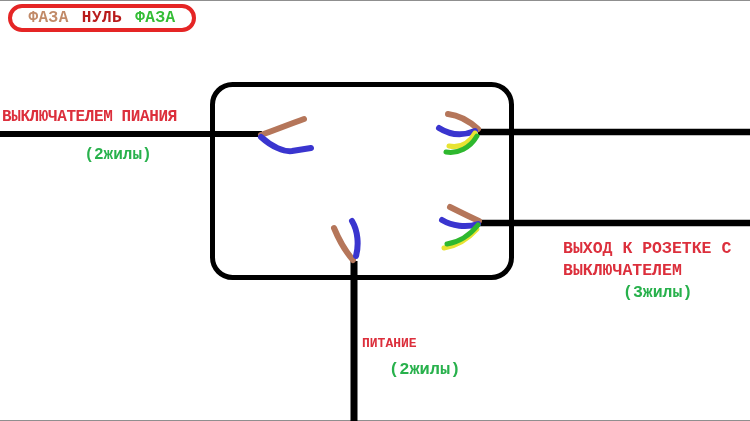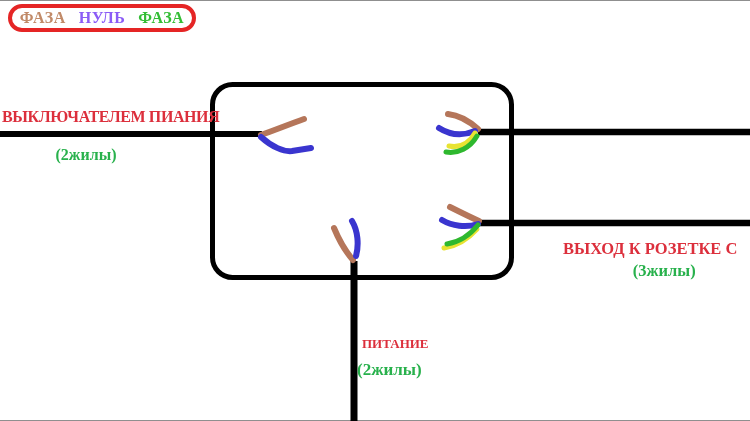--- a/index.html
+++ b/index.html
@@ -1,47 +1,47 @@
 <!DOCTYPE html>
 <html><head>
 <meta charset="utf-8">
 <style>
   * { margin:0; padding:0; box-sizing:border-box; }
   body { background:#fff; }
   .stage {
     position:relative; width:750px; height:421px; background:#ffffff;
-    font-family:Liberation Serif, serif; font-weight:bold;
+    font-family:Liberation Mono, monospace; font-weight:bold;
     overflow:hidden;
     padding-left:35px;
   }
   .edge-line { position:absolute; left:0; width:750px; height:1px; background:#8f8f8f; }
   .edge-top { top:0; }
   .edge-bottom { bottom:0; }
 
   .legend {
     position:absolute; left:8px; top:4px; width:188px; height:28px;
     border:4px solid #e52525; border-radius:16px;
     display:flex; align-items:center; justify-content:center; gap:13px;
     font-size:16px; letter-spacing:0.5px; background:#fff;
   }
   .legend .phase-brown { color:#c18a68; }
-  .legend .null-blue  { color:#8b5cf6; }
+  .legend .null-blue  { color:#b91c1c; }
   .legend .phase-green { color:#33bd35; }
 
   svg.diagram { position:absolute; left:0; top:0; width:750px; height:421px; }
 
   .lbl { position:absolute; white-space:nowrap; line-height:1.15; }
   .red   { color:#dc2f3c; }
-  .green { color:#28b14c; }
+  .green { color:#28b14c;margin-left:32px; }
 
   .lbl-continuation { left:2px;  top:108px; font-size:16px; letter-spacing:-0.4px; }
   .lbl-cont-cores   { left:0px;  top:146px; width:172px; text-align:center; font-size:16px; }
   .lbl-chandelier   { left:534px; top:100px; font-size:17px; }
   .lbl-chandelier .cores { margin-left:11px; }
-  .lbl-socket       { left:563px; top:238px; font-size:16.5px; line-height:22px;text-align:center; }
+  .lbl-socket       { left:563px; top:238px; font-size:16.5px; line-height:22px; }
   .lbl-socket .cores-line { text-indent:28px; }
   .lbl-power        { left:362px; top:337px; font-size:13px; }
   .lbl-power-cores  { left:357px; top:360px; font-size:17px; }
 </style>
 </head>
 <body>
 
 <div class="stage">
 
   <div class="edge-line edge-top"></div>
@@ -86,19 +86,20 @@
       <path d="M447 244 C 459 242, 470 235, 478 225" stroke-width="5" stroke="#2eb82e"></path>
     </g>
   </svg>
 
   <div class="lbl lbl-continuation red">ВЫКЛЮЧАТЕЛЕМ ПИАНИЯ</div>
   <div class="lbl lbl-cont-cores green">(2жилы)</div>
 
 
   <div class="lbl lbl-socket">
     <div class="red">ВЫХОД К РОЗЕТКЕ С</div>
+    <div class="red">ВЫКЛЮЧАТЕЛЕМ</div>
     <div class="green cores-line">(3жилы)</div>
   </div>
 
   <div class="lbl lbl-power red">ПИТАНИЕ</div>
   <div class="lbl lbl-power-cores green">(2жилы)</div>
 
 </div>
 
 </body></html>

